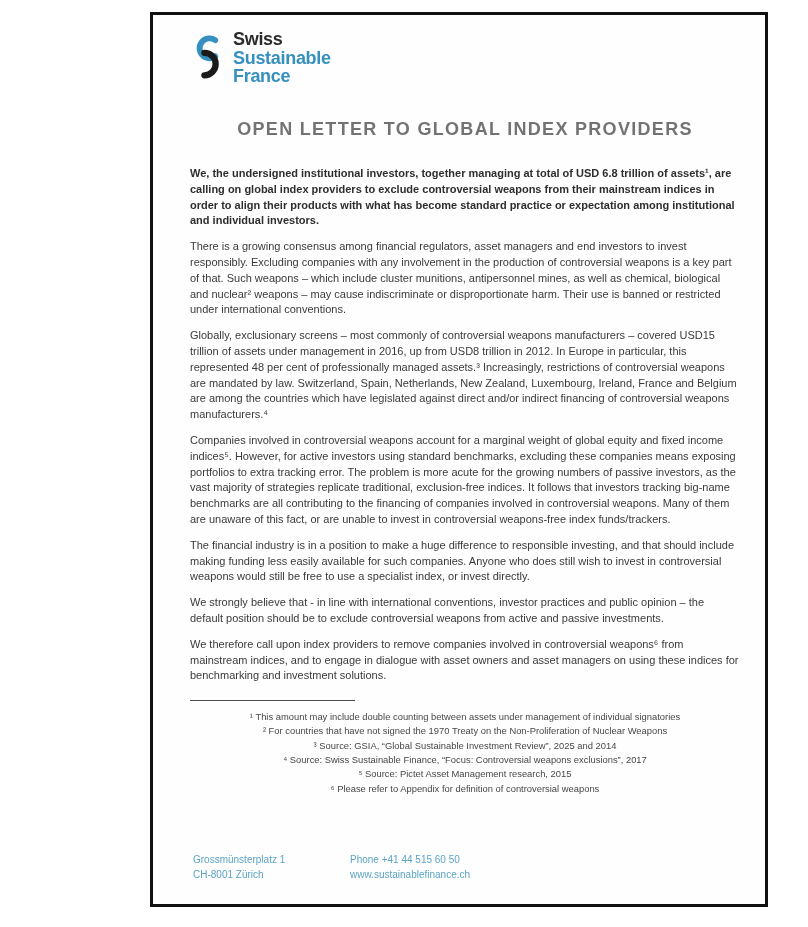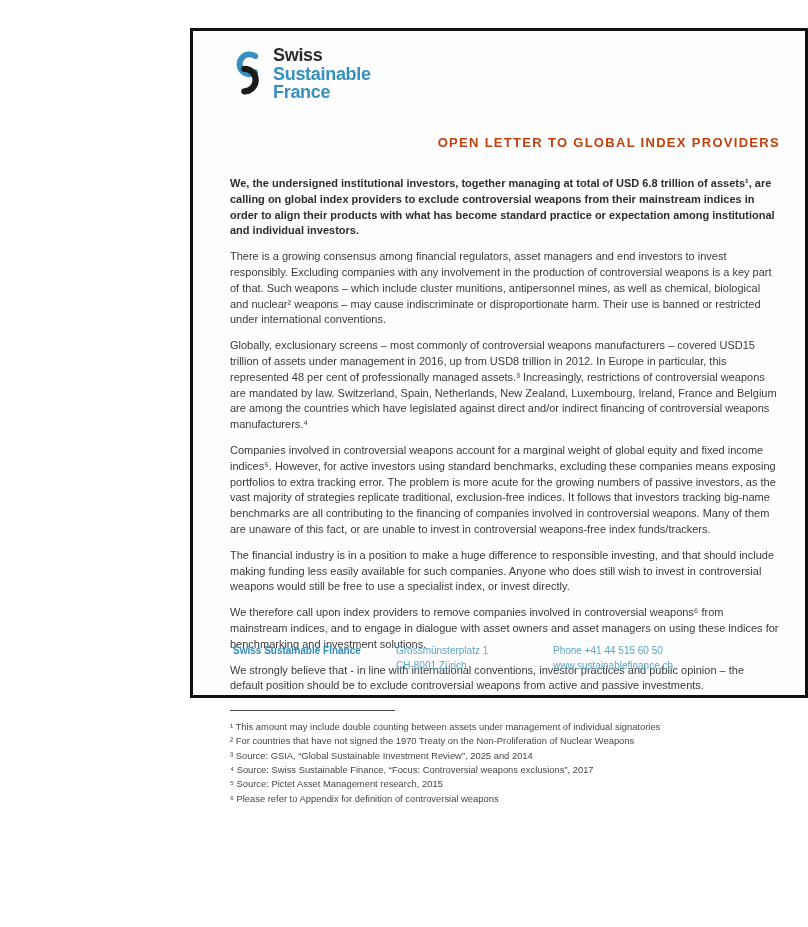--- a/index.html
+++ b/index.html
@@ -1,46 +1,45 @@
 <!DOCTYPE html>
 <html><head>
 <meta charset="utf-8">
 <style>
   * { margin:0; padding:0; box-sizing:border-box; }
   html,body { width:808px; height:927px; background:#ffffff; overflow:hidden; }
   body { font-family:"Liberation Sans","DejaVu Sans",sans-serif; position:relative; }
 
   .doc-page {
-    position:absolute; left:150px; top:28px; width:618px; height:670px;
+    position:absolute; left:150px; top:12px; width:618px; height:895px;
     background:#fefefe; border:3px solid #101010;
     padding:13px 25px 0 37px;
-    margin-left:40px;
   }
 
   
   .logo-row { display:flex; align-items:flex-start; margin-top:2px; }
   .logo-icon { width:36px; height:56px; flex:0 0 auto; margin-top:2px; }
   .logo-text { margin-left:7px; font-weight:bold; font-size:18px; line-height:18.5px; letter-spacing:-0.3px; }
   .logo-text .l1 { color:#2b2b2b; }
   .logo-text .l2, .logo-text .l3 { color:#3590bf; }
 
   
   .doc-title {
-    margin-top:31px; text-align:right; color:#c2410c;
-    font-size:13px; font-weight:bold; letter-spacing:1.3px;
+    margin-top:31px; text-align:center; color:#737373;
+    font-size:18px; font-weight:bold; letter-spacing:1.3px;
   }
 
   
   .body-text { margin-top:26px; width:550px; }
   .para { font-size:11px; line-height:15.8px; color:#3a3a3a; margin-bottom:10px; }
   .para.bold { font-weight:bold; color:#2e2e2e; }
 
   
   .fn-sep { width:165px; border-top:1.5px solid #4c4c4c; margin-top:16px; }
-  .footnotes { margin-top:9px; }
+  .footnotes { margin-top:9px;text-align:center; }
   .footnote { font-size:9.4px; line-height:14.3px; color:#474747; }
 
   
   .doc-footer {
     position:absolute; left:40px; bottom:22px; width:555px;
     display:flex; font-size:10px; line-height:15px;
   }
   .doc-footer .col1 { width:163px; color:#2f8cba; font-weight:bold; }
   .doc-footer .col2 { width:157px; color:#5ba4c6; }
   .doc-footer .col3 { color:#5ba4c6; }
@@ -63,36 +62,35 @@
   </div>
 
   <div class="doc-title">OPEN LETTER TO GLOBAL INDEX PROVIDERS</div>
 
   <div class="body-text">
     <p class="para bold">We, the undersigned institutional investors, together managing at total of USD 6.8 trillion of assets¹, are calling on global index providers to exclude controversial weapons from their mainstream indices in order to align their products with what has become standard practice or expectation among institutional and individual investors.</p>
     <p class="para">There is a growing consensus among financial regulators, asset managers and end investors to invest responsibly. Excluding companies with any involvement in the production of controversial weapons is a key part of that. Such weapons – which include cluster munitions, antipersonnel mines, as well as chemical, biological and nuclear² weapons – may cause indiscriminate or disproportionate harm. Their use is banned or restricted under international conventions.</p>
     <p class="para">Globally, exclusionary screens – most commonly of controversial weapons manufacturers – covered USD15 trillion of assets under management in 2016, up from USD8 trillion in 2012. In Europe in particular, this represented 48 per cent of professionally managed assets.³ Increasingly, restrictions of controversial weapons are mandated by law. Switzerland, Spain, Netherlands, New Zealand, Luxembourg, Ireland, France and Belgium are among the countries which have legislated against direct and/or indirect financing of controversial weapons manufacturers.⁴</p>
     <p class="para">Companies involved in controversial weapons account for a marginal weight of global equity and fixed income indices⁵. However, for active investors using standard benchmarks, excluding these companies means exposing portfolios to extra tracking error. The problem is more acute for the growing numbers of passive investors, as the vast majority of strategies replicate traditional, exclusion-free indices. It follows that investors tracking big-name benchmarks are all contributing to the financing of companies involved in controversial weapons. Many of them are unaware of this fact, or are unable to invest in controversial weapons-free index funds/trackers.</p>
     <p class="para">The financial industry is in a position to make a huge difference to responsible investing, and that should include making funding less easily available for such companies. Anyone who does still wish to invest in controversial weapons would still be free to use a specialist index, or invest directly.</p>
+    <p class="para">We strongly believe that - in line with international conventions, investor practices and public opinion – the default position should be to exclude controversial weapons from active and passive investments.</p>
     <p class="para">We therefore call upon index providers to remove companies involved in controversial weapons⁶ from mainstream indices, and to engage in dialogue with asset owners and asset managers on using these indices for benchmarking and investment solutions.</p>
-    <p class="para">We strongly believe that - in line with international conventions, investor practices and public opinion – the default position should be to exclude controversial weapons from active and passive investments.</p>
   </div>
 
   <div class="fn-sep"></div>
   <div class="footnotes">
     <div class="footnote">¹ This amount may include double counting between assets under management of individual signatories</div>
     <div class="footnote">² For countries that have not signed the 1970 Treaty on the Non-Proliferation of Nuclear Weapons</div>
     <div class="footnote">³ Source: GSIA, “Global Sustainable Investment Review”, 2025 and 2014</div>
     <div class="footnote">⁴ Source: Swiss Sustainable Finance, “Focus: Controversial weapons exclusions”, 2017</div>
     <div class="footnote">⁵ Source: Pictet Asset Management research, 2015</div>
     <div class="footnote">⁶ Please refer to Appendix for definition of controversial weapons</div>
   </div>
 
   <div class="doc-footer">
-    <div class="col1">Swiss Sustainable Finance</div>
     <div class="col2">
       <div>Grossmünsterplatz 1</div>
       <div>CH-8001 Zürich</div>
     </div>
     <div class="col3">
       <div>Phone +41 44 515 60 50</div>
       <div>www.sustainablefinance.ch</div>
     </div>
   </div>
 

